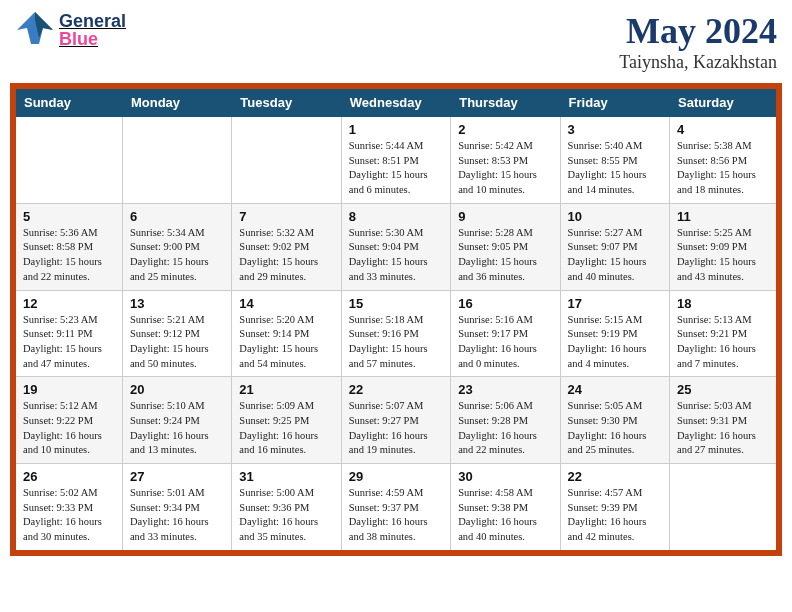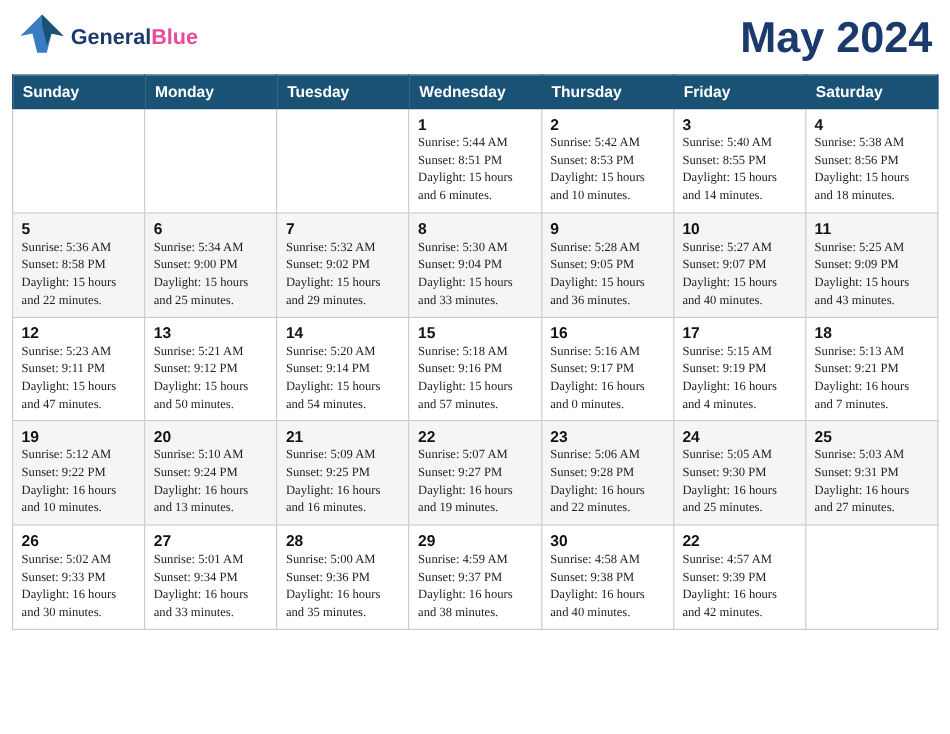--- a/index.html
+++ b/index.html
@@ -12,34 +12,35 @@
     }
     .header {
       display: flex;
       justify-content: space-between;
       align-items: flex-start;
       margin-bottom: 10px;
       padding: 0 5px;
     }
     .title-block {
       text-align: right;
+      font-family: Liberation Serif, serif;
     }
     .month-title {
       font-size: 36px;
       font-weight: bold;
       color: #1a3a6b;
     }
     .location-title {
       font-size: 18px;
       color: #333;
     }
     .calendar {
       width: 100%;
       border-collapse: collapse;
-      border: 1px solid #c2410c;
+      border: 6px solid #c2410c;
     }
     .calendar th {
       background: #1a5276;
       color: #fff;
       text-align: left;
       padding: 6px 8px;
       font-size: 13px;
       border: 1px solid #1a5276;
     }
     .calendar td {
@@ -72,21 +73,23 @@
       font-family: Liberation Serif, serif;
     }
     .empty { background: #fff !important; }
     .logo-wrapper {
       display: flex;
       align-items: center;
       gap: 4px;
     }
     .logo-words {
       display: flex;
+      flex-direction: column;
       line-height: 1;
+      text-decoration: underline;
     }
     .logo-general {
       font-size: 18px;
       font-weight: bold;
       color: #1a3a6b;
     }
     .logo-blue-word {
       font-size: 18px;
       font-weight: bold;
       color: #ec4899;
@@ -103,20 +106,21 @@
         <polygon points="20,2 38,20 28,18 24,28 20,10" fill="#1a5276"></polygon>
       </svg>
     </div>
     <div class="logo-words">
       <span class="logo-general">General</span>
       <span class="logo-blue-word">Blue</span>
     </div>
   </div>
   <div class="title-block">
     <div class="month-title">May 2024</div>
+    <div class="location-title">Taiynsha, Kazakhstan</div>
   </div>
 </div>
 
 <table class="calendar">
   <thead>
     <tr>
       <th>Sunday</th>
       <th>Monday</th>
       <th>Tuesday</th>
       <th>Wednesday</th>
@@ -294,21 +298,21 @@
             Sunrise: 5:02 AM<br>Sunset: 9:33 PM<br>Daylight: 16 hours and 30 minutes.
           </div>
         </td>
         <td>
           <span class="day-num">27</span>
           <div class="day-info">
             Sunrise: 5:01 AM<br>Sunset: 9:34 PM<br>Daylight: 16 hours and 33 minutes.
           </div>
         </td>
         <td>
-          <span class="day-num">28</span>
+          <span class="day-num">31</span>
           <div class="day-info">
             Sunrise: 5:00 AM<br>Sunset: 9:36 PM<br>Daylight: 16 hours and 35 minutes.
           </div>
         </td>
         <td>
           <span class="day-num">29</span>
           <div class="day-info">
             Sunrise: 4:59 AM<br>Sunset: 9:37 PM<br>Daylight: 16 hours and 38 minutes.
           </div>
         </td>

